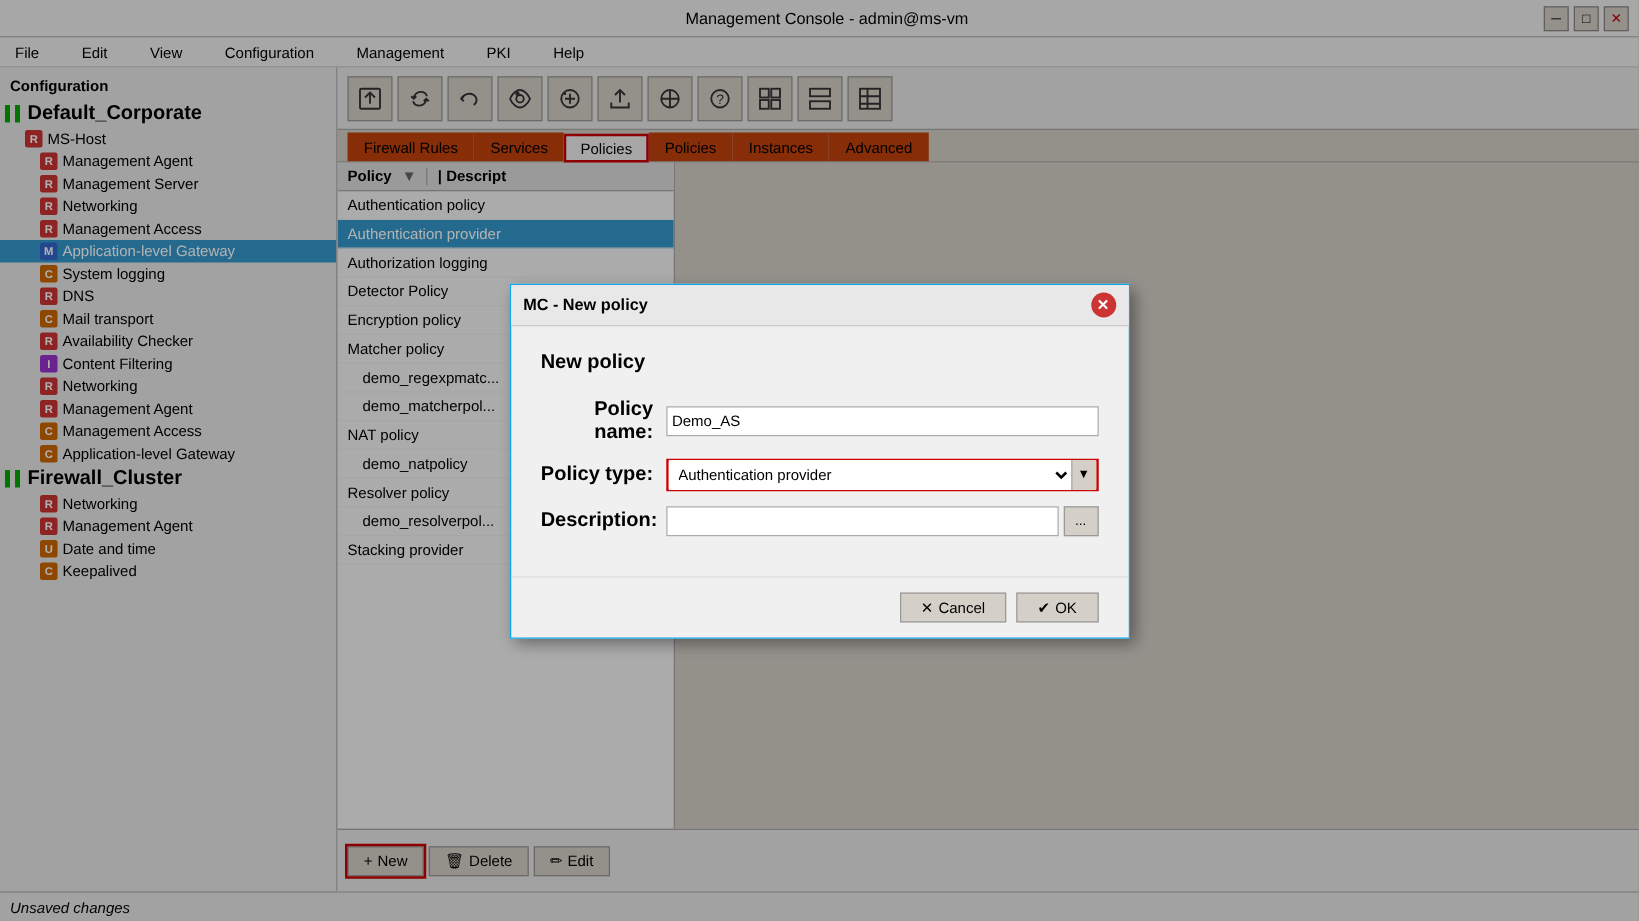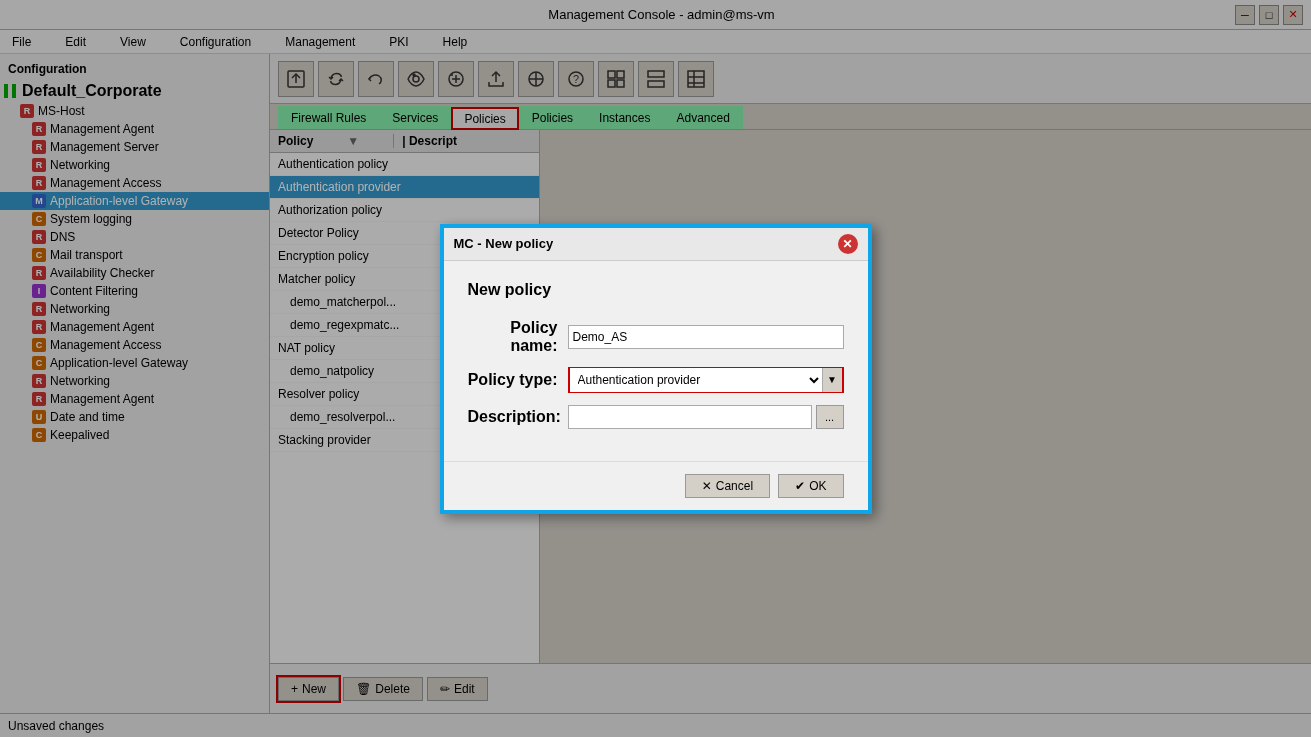--- a/index.html
+++ b/index.html
@@ -130,21 +130,21 @@
       background: #d4d0c8;
       padding: 2px 8px 0;
       border-bottom: 1px solid #aaa;
     }
     .tab {
       padding: 4px 12px;
       cursor: pointer;
       border: 1px solid transparent;
       border-bottom: none;
       font-size: 12px;
-      background: #86efac;
+      background: #c2410c;
     }
     .tab.active {
       background: #f0f0f0;
       border-color: #aaa;
       border-bottom-color: #f0f0f0;
       position: relative;
       top: 1px;
       outline: 2px solid #cc0000;
       outline-offset: -2px;
     }
@@ -163,21 +163,20 @@
       border-right: 1px solid #aaa;
       overflow-y: auto;
     }
     .policy-list-header {
       display: flex;
       background: #ddd;
       border-bottom: 1px solid #aaa;
       padding: 4px 8px;
       font-weight: bold;
       font-size: 12px;
-      gap: 26px;
     }
     .policy-list-item {
       padding: 4px 8px;
       cursor: pointer;
       font-size: 12px;
       border-bottom: 1px solid #eee;
     }
     .policy-list-item.selected { background: #3399cc; color: white; }
     .policy-list-item.indent { padding-left: 20px; }
 
@@ -214,37 +213,38 @@
 
     
     .statusbar {
       height: 24px;
       background: #e8e8e8;
       border-top: 1px solid #aaa;
       display: flex;
       align-items: center;
       padding: 11px 8px;
       font-size: 12px;
+      font-style: italic;
     }
 
     
     .modal-overlay {
       position: fixed;
       top: 0; left: 0; right: 0; bottom: 0;
       background: rgba(0,0,0,0.3);
       display: flex;
       align-items: center;
       justify-content: center;
       z-index: 100;
     }
     .modal {
       background: #f0f0f0;
-      border: 4px solid #0ea5e9;
+      border: 1px solid #0ea5e9;
       box-shadow: 4px 4px 12px rgba(0,0,0,0.4);
-      width: 432px;
+      width: 496px;
     }
     .modal-titlebar {
       background: #e8e8e8;
       display: flex;
       align-items: center;
       justify-content: space-between;
       padding: 6px 10px;
       border-bottom: 1px solid #ccc;
     }
     .modal-title { font-size: 13px; font-weight: bold; }
@@ -437,20 +437,27 @@
     </div>
     <div class="sidebar-item indent2">
       <span class="badge badge-c">C</span>
       <span>Management Access</span>
     </div>
     <div class="sidebar-item indent2">
       <span class="badge badge-c">C</span>
       <span>Application-level Gateway</span>
     </div>
 
+    <div class="group-header">
+      <div style="display:flex;align-items:center;gap:2px;">
+        <div class="group-bar"></div>
+          <div class="group-bar"></div>
+      </div>
+      <span style="margin-left:4px;">Firewall_Cluster</span>
+    </div>
     <div class="sidebar-item indent2">
       <span class="badge badge-r">R</span>
       <span>Networking</span>
     </div>
     <div class="sidebar-item indent2">
       <span class="badge badge-r">R</span>
       <span>Management Agent</span>
     </div>
     <div class="sidebar-item indent2">
       <span class="badge badge-u">U</span>
@@ -558,26 +565,26 @@
 
       <div class="policy-list">
         <div class="policy-list-header">
           <span>Policy</span>
           <span style="margin-left:8px;color:#666;">▼</span>
           <span style="margin-left:8px;border-left:1px solid #aaa;padding-left:8px;">| Descript</span>
         </div>
 
         <div class="policy-list-item">Authentication policy</div>
         <div class="policy-list-item selected">Authentication provider</div>
-        <div class="policy-list-item">Authorization policy</div>
+        <div class="policy-list-item">Authorization logging</div>
         <div class="policy-list-item">Detector Policy</div>
         <div class="policy-list-item">Encryption policy</div>
         <div class="policy-list-item">Matcher policy</div>
+        <div class="policy-list-item indent">demo_regexpmatc...</div>
         <div class="policy-list-item indent">demo_matcherpol...</div>
-        <div class="policy-list-item indent">demo_regexpmatc...</div>
         <div class="policy-list-item">NAT policy</div>
         <div class="policy-list-item indent">demo_natpolicy</div>
         <div class="policy-list-item">Resolver policy</div>
         <div class="policy-list-item indent">demo_resolverpol...</div>
         <div class="policy-list-item">Stacking provider</div>
       </div>
 
       <div class="right-panel"></div>
     </div>
 

